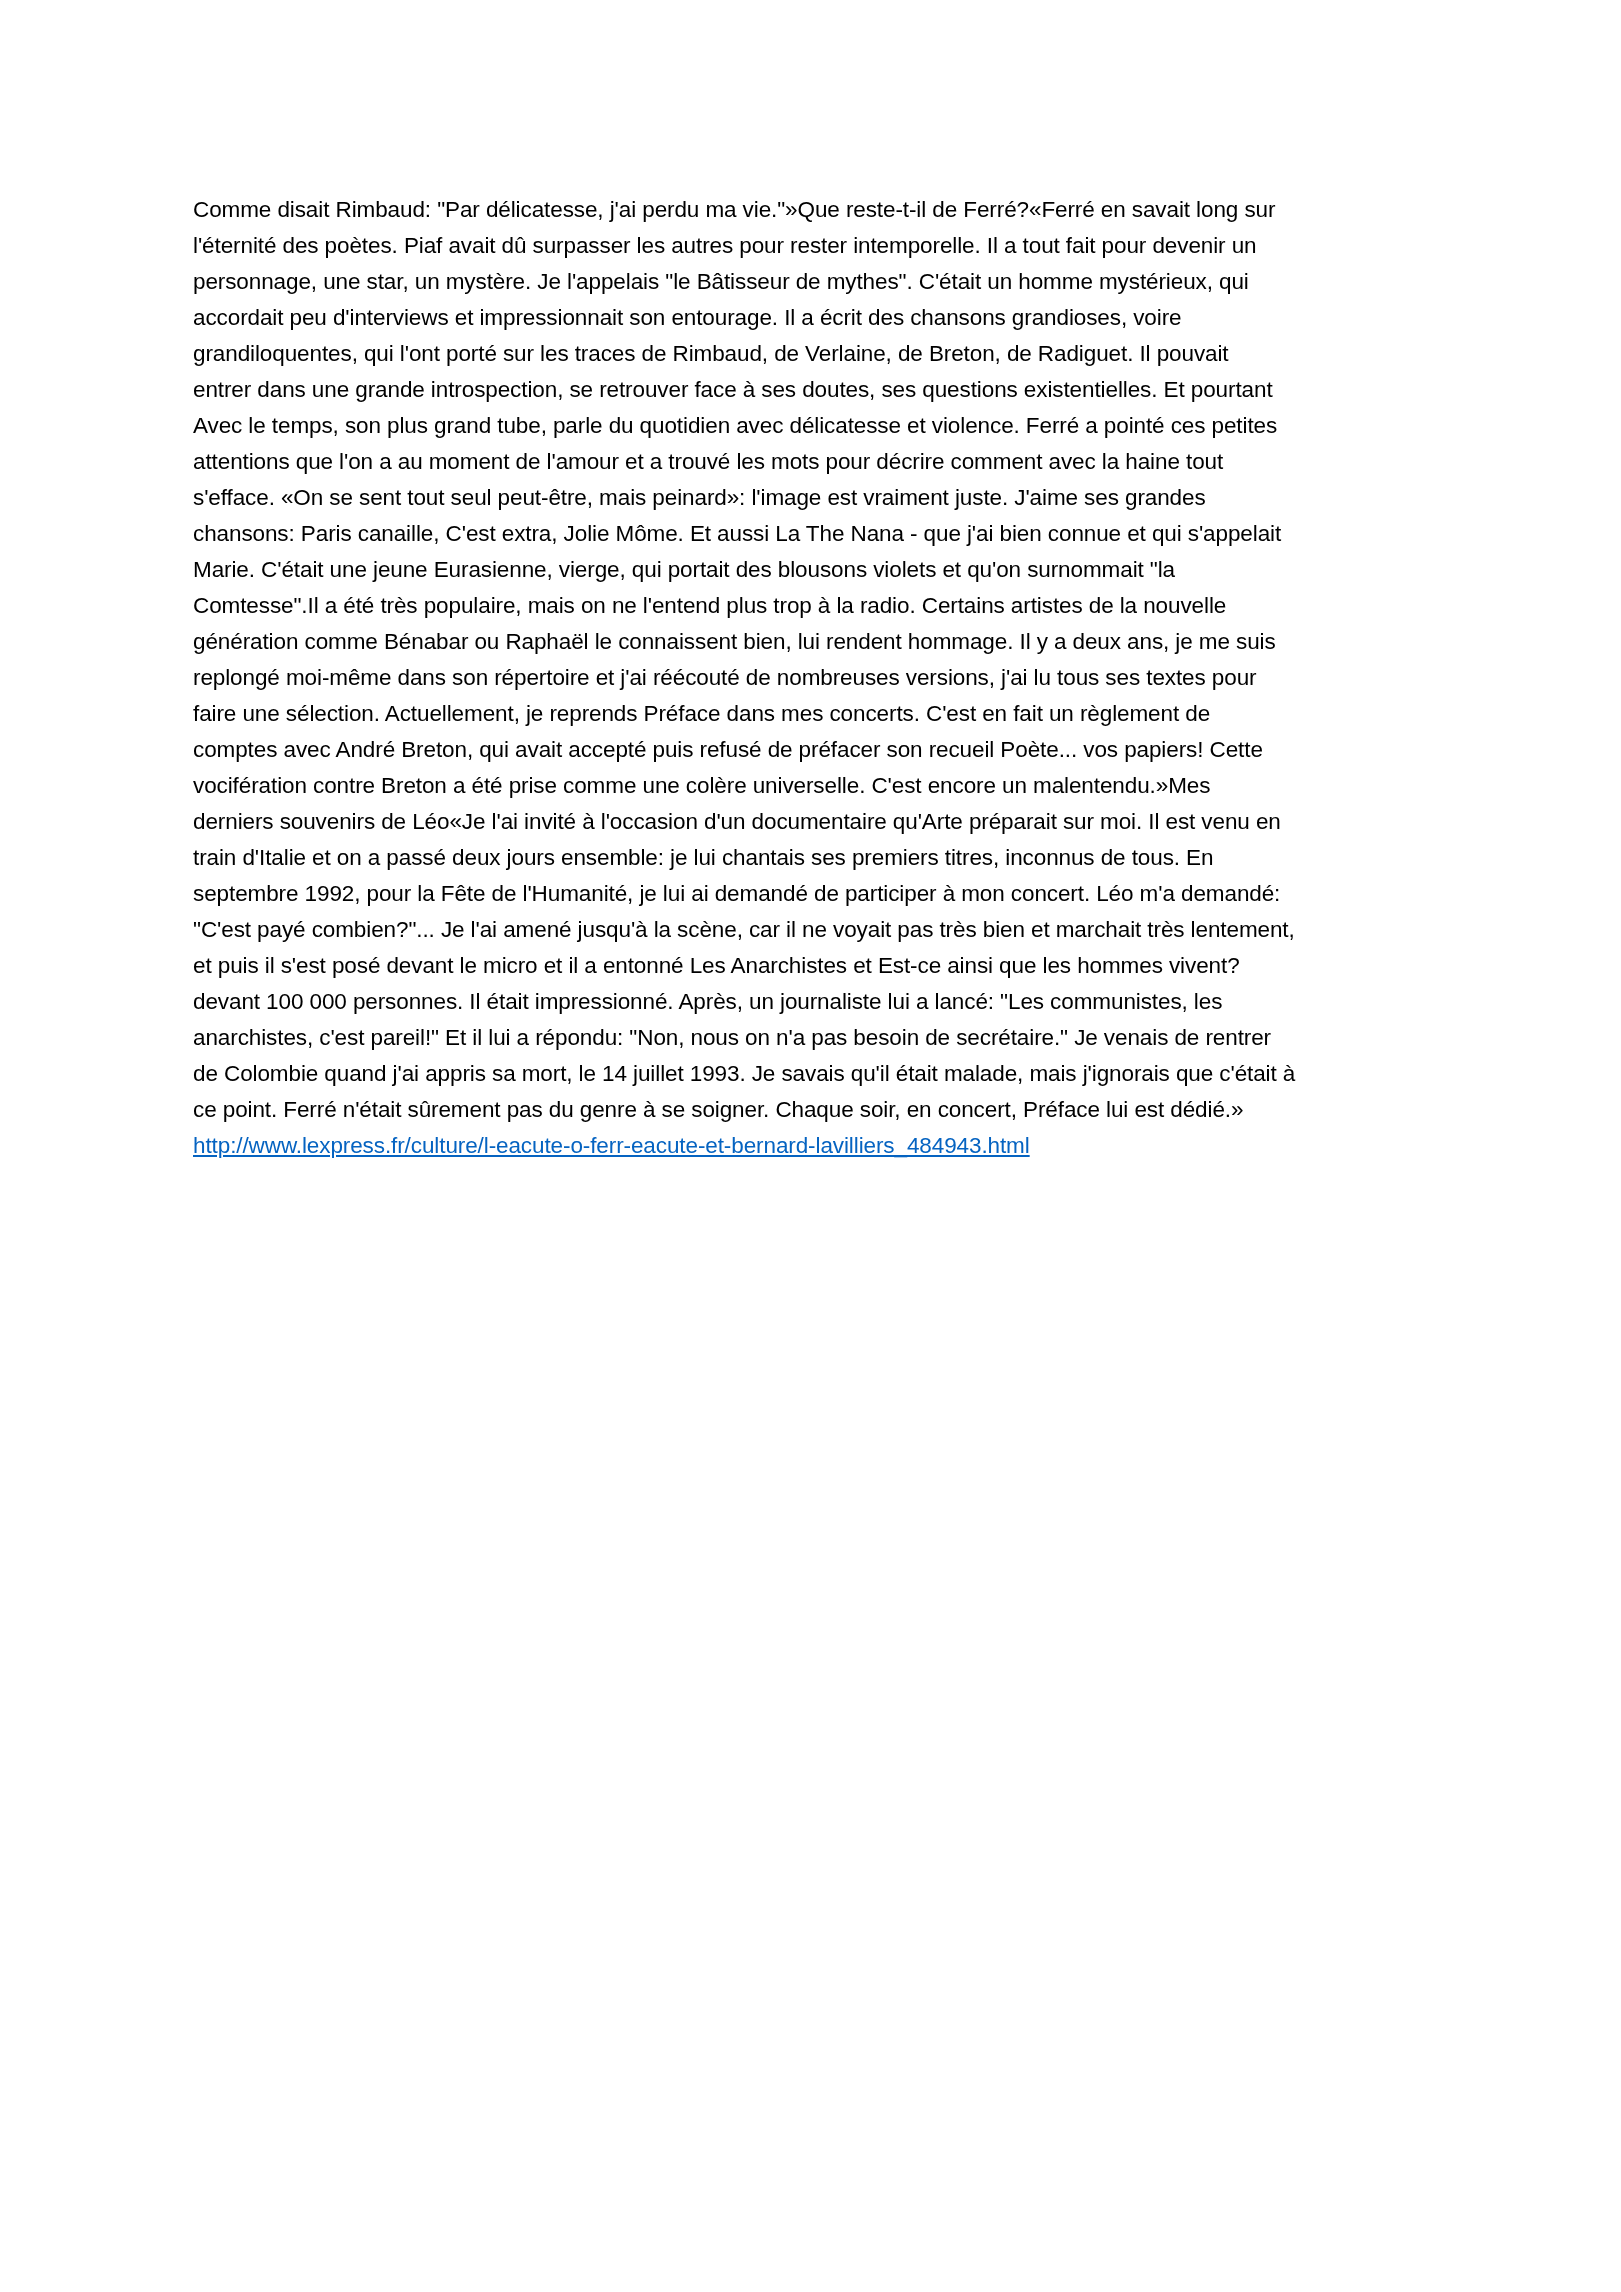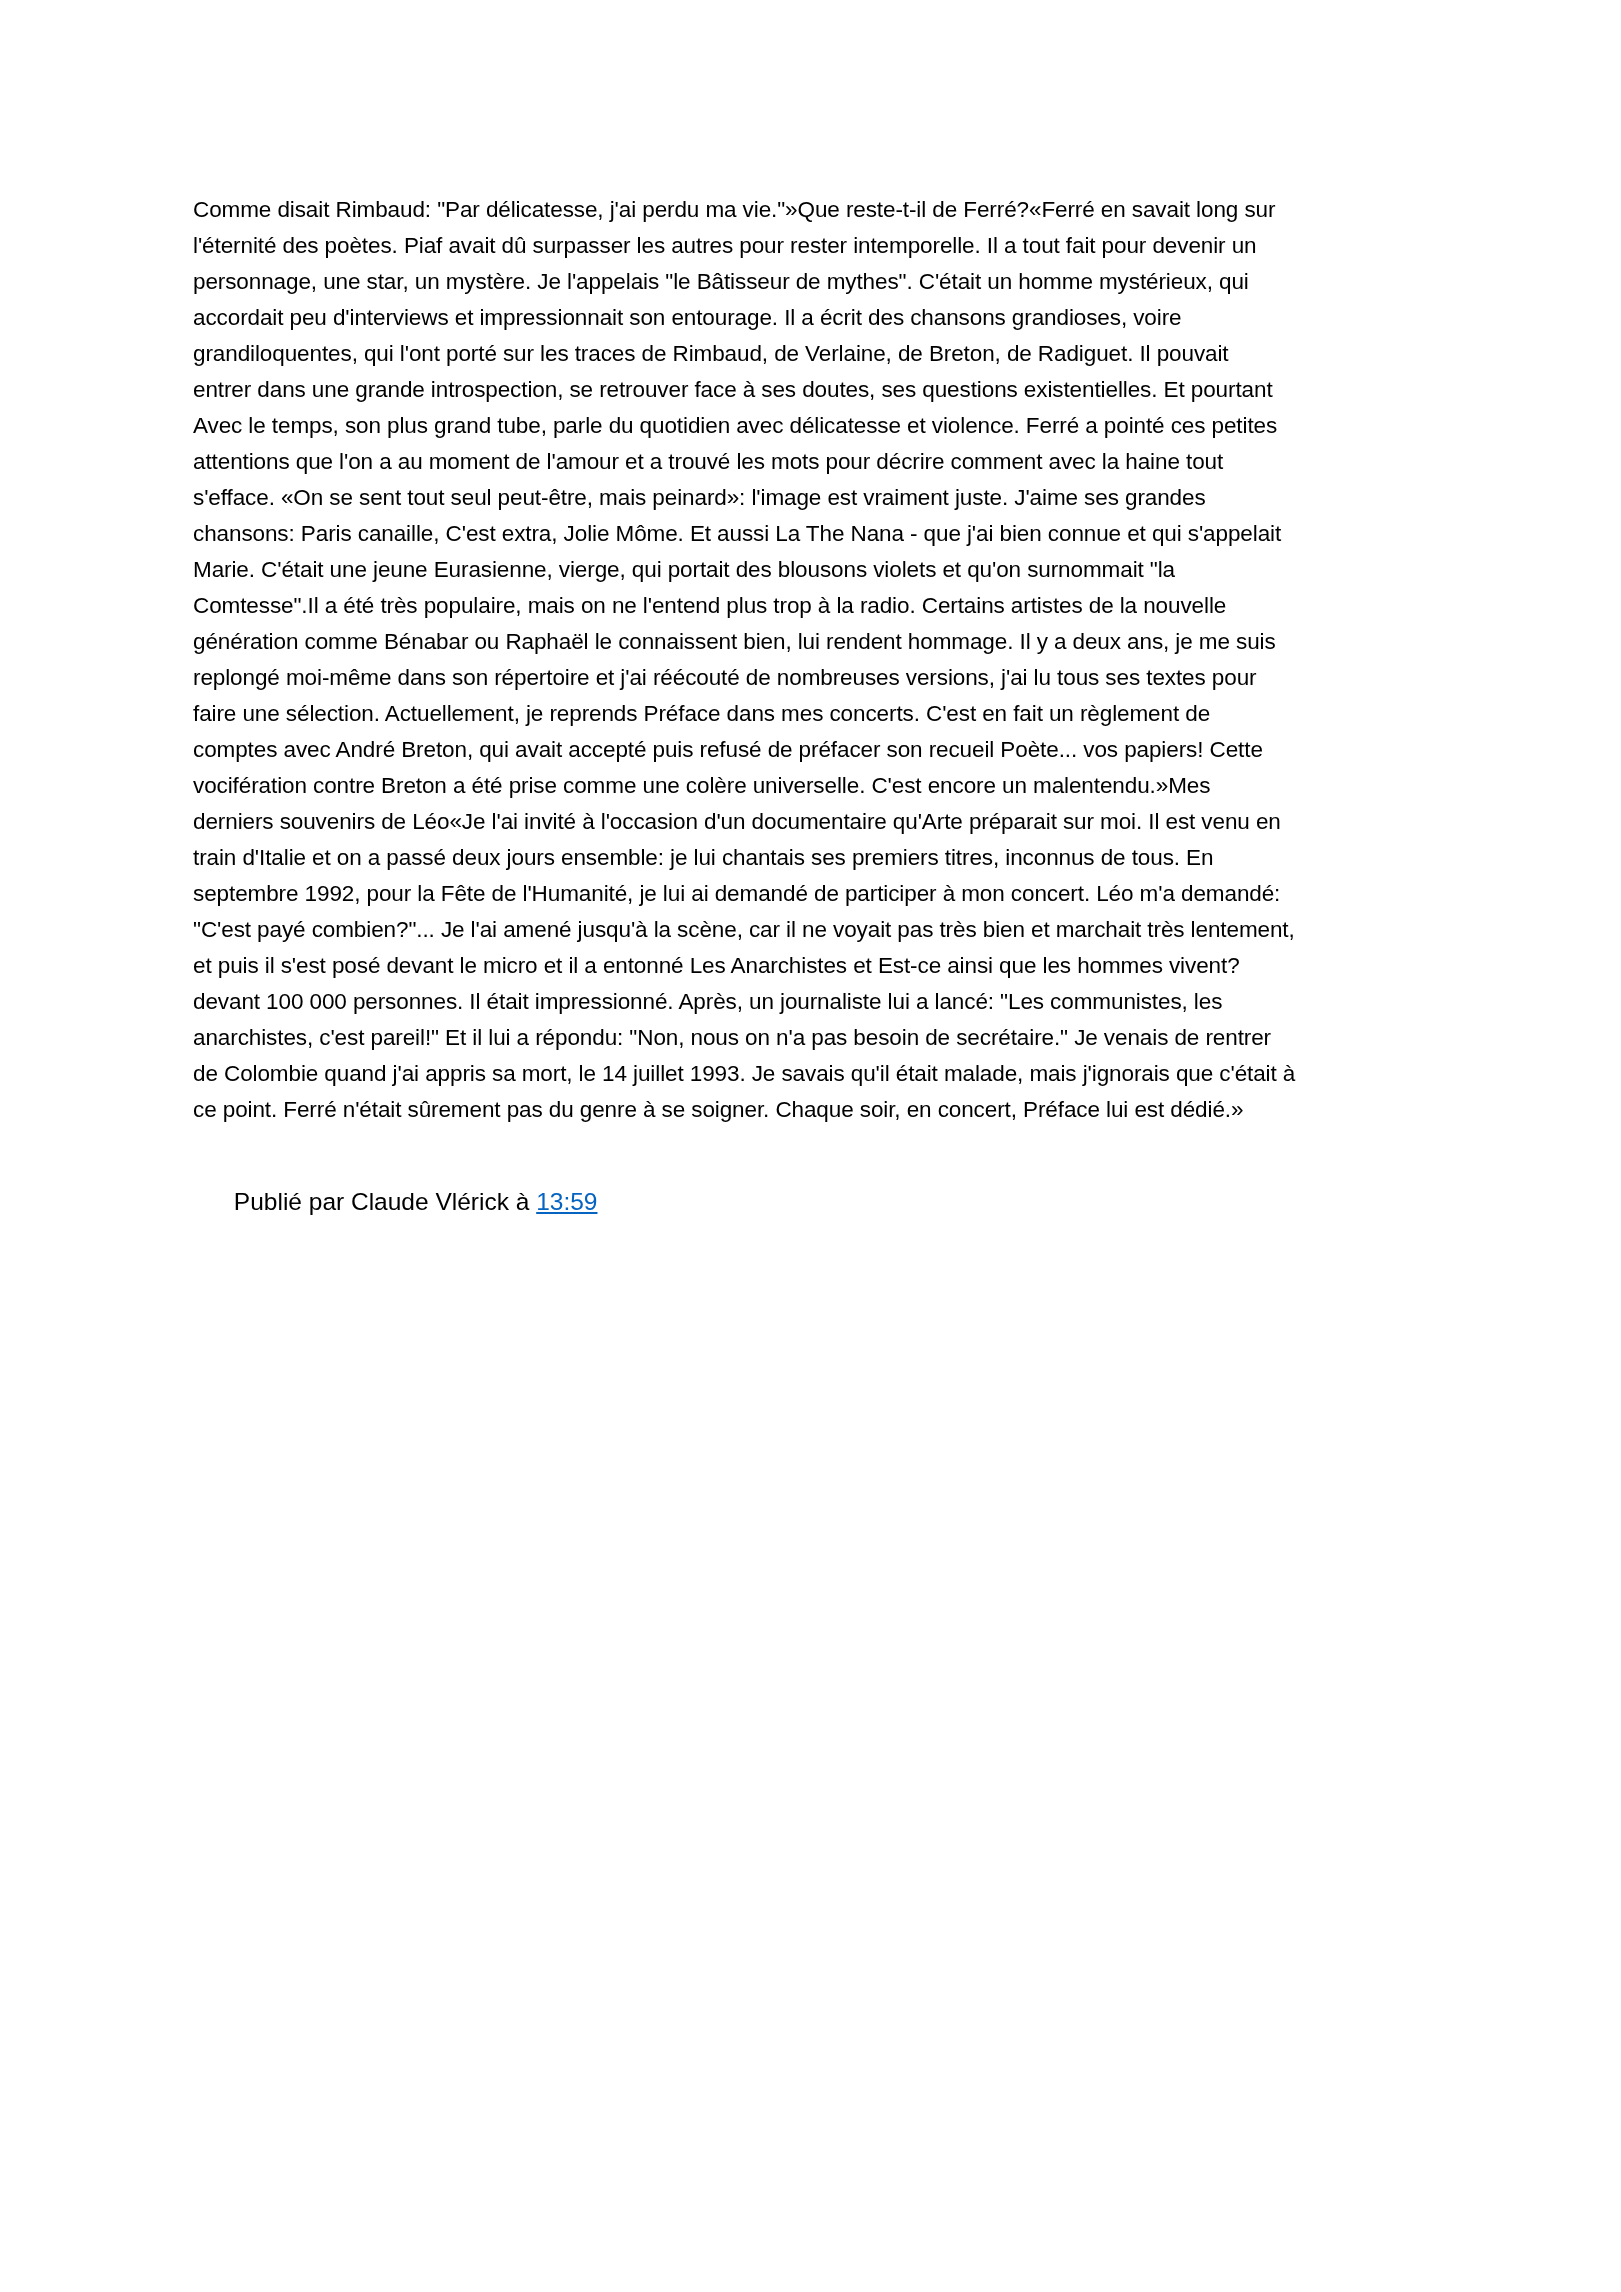--- a/index.html
+++ b/index.html
@@ -69,18 +69,16 @@
 vocifération contre Breton a été prise comme une colère universelle. C'est encore un malentendu.»Mes
 derniers souvenirs de Léo«Je l'ai invité à l'occasion d'un documentaire qu'Arte préparait sur moi. Il est venu en
 train d'Italie et on a passé deux jours ensemble: je lui chantais ses premiers titres, inconnus de tous. En
 septembre 1992, pour la Fête de l'Humanité, je lui ai demandé de participer à mon concert. Léo m'a demandé:
 "C'est payé combien?"... Je l'ai amené jusqu'à la scène, car il ne voyait pas très bien et marchait très lentement,
 et puis il s'est posé devant le micro et il a entonné Les Anarchistes et Est-ce ainsi que les hommes vivent?
 devant 100 000 personnes. Il était impressionné. Après, un journaliste lui a lancé: "Les communistes, les
 anarchistes, c'est pareil!" Et il lui a répondu: "Non, nous on n'a pas besoin de secrétaire." Je venais de rentrer
 de Colombie quand j'ai appris sa mort, le 14 juillet 1993. Je savais qu'il était malade, mais j'ignorais que c'était à
 ce point. Ferré n'était sûrement pas du genre à se soigner. Chaque soir, en concert, Préface lui est dédié.»</p>
-    <p class="publish-line">
-      <span>Publié par Claude Vlérick à </span><a class="link">13:59</a>
-    </p>
+    <a class="link url-line">http://www.lexpress.fr/culture/l-eacute-o-ferr-eacute-et-bernard-lavilliers_484943.html</a>
   </div>
 </div>
 
 
 </body></html>

